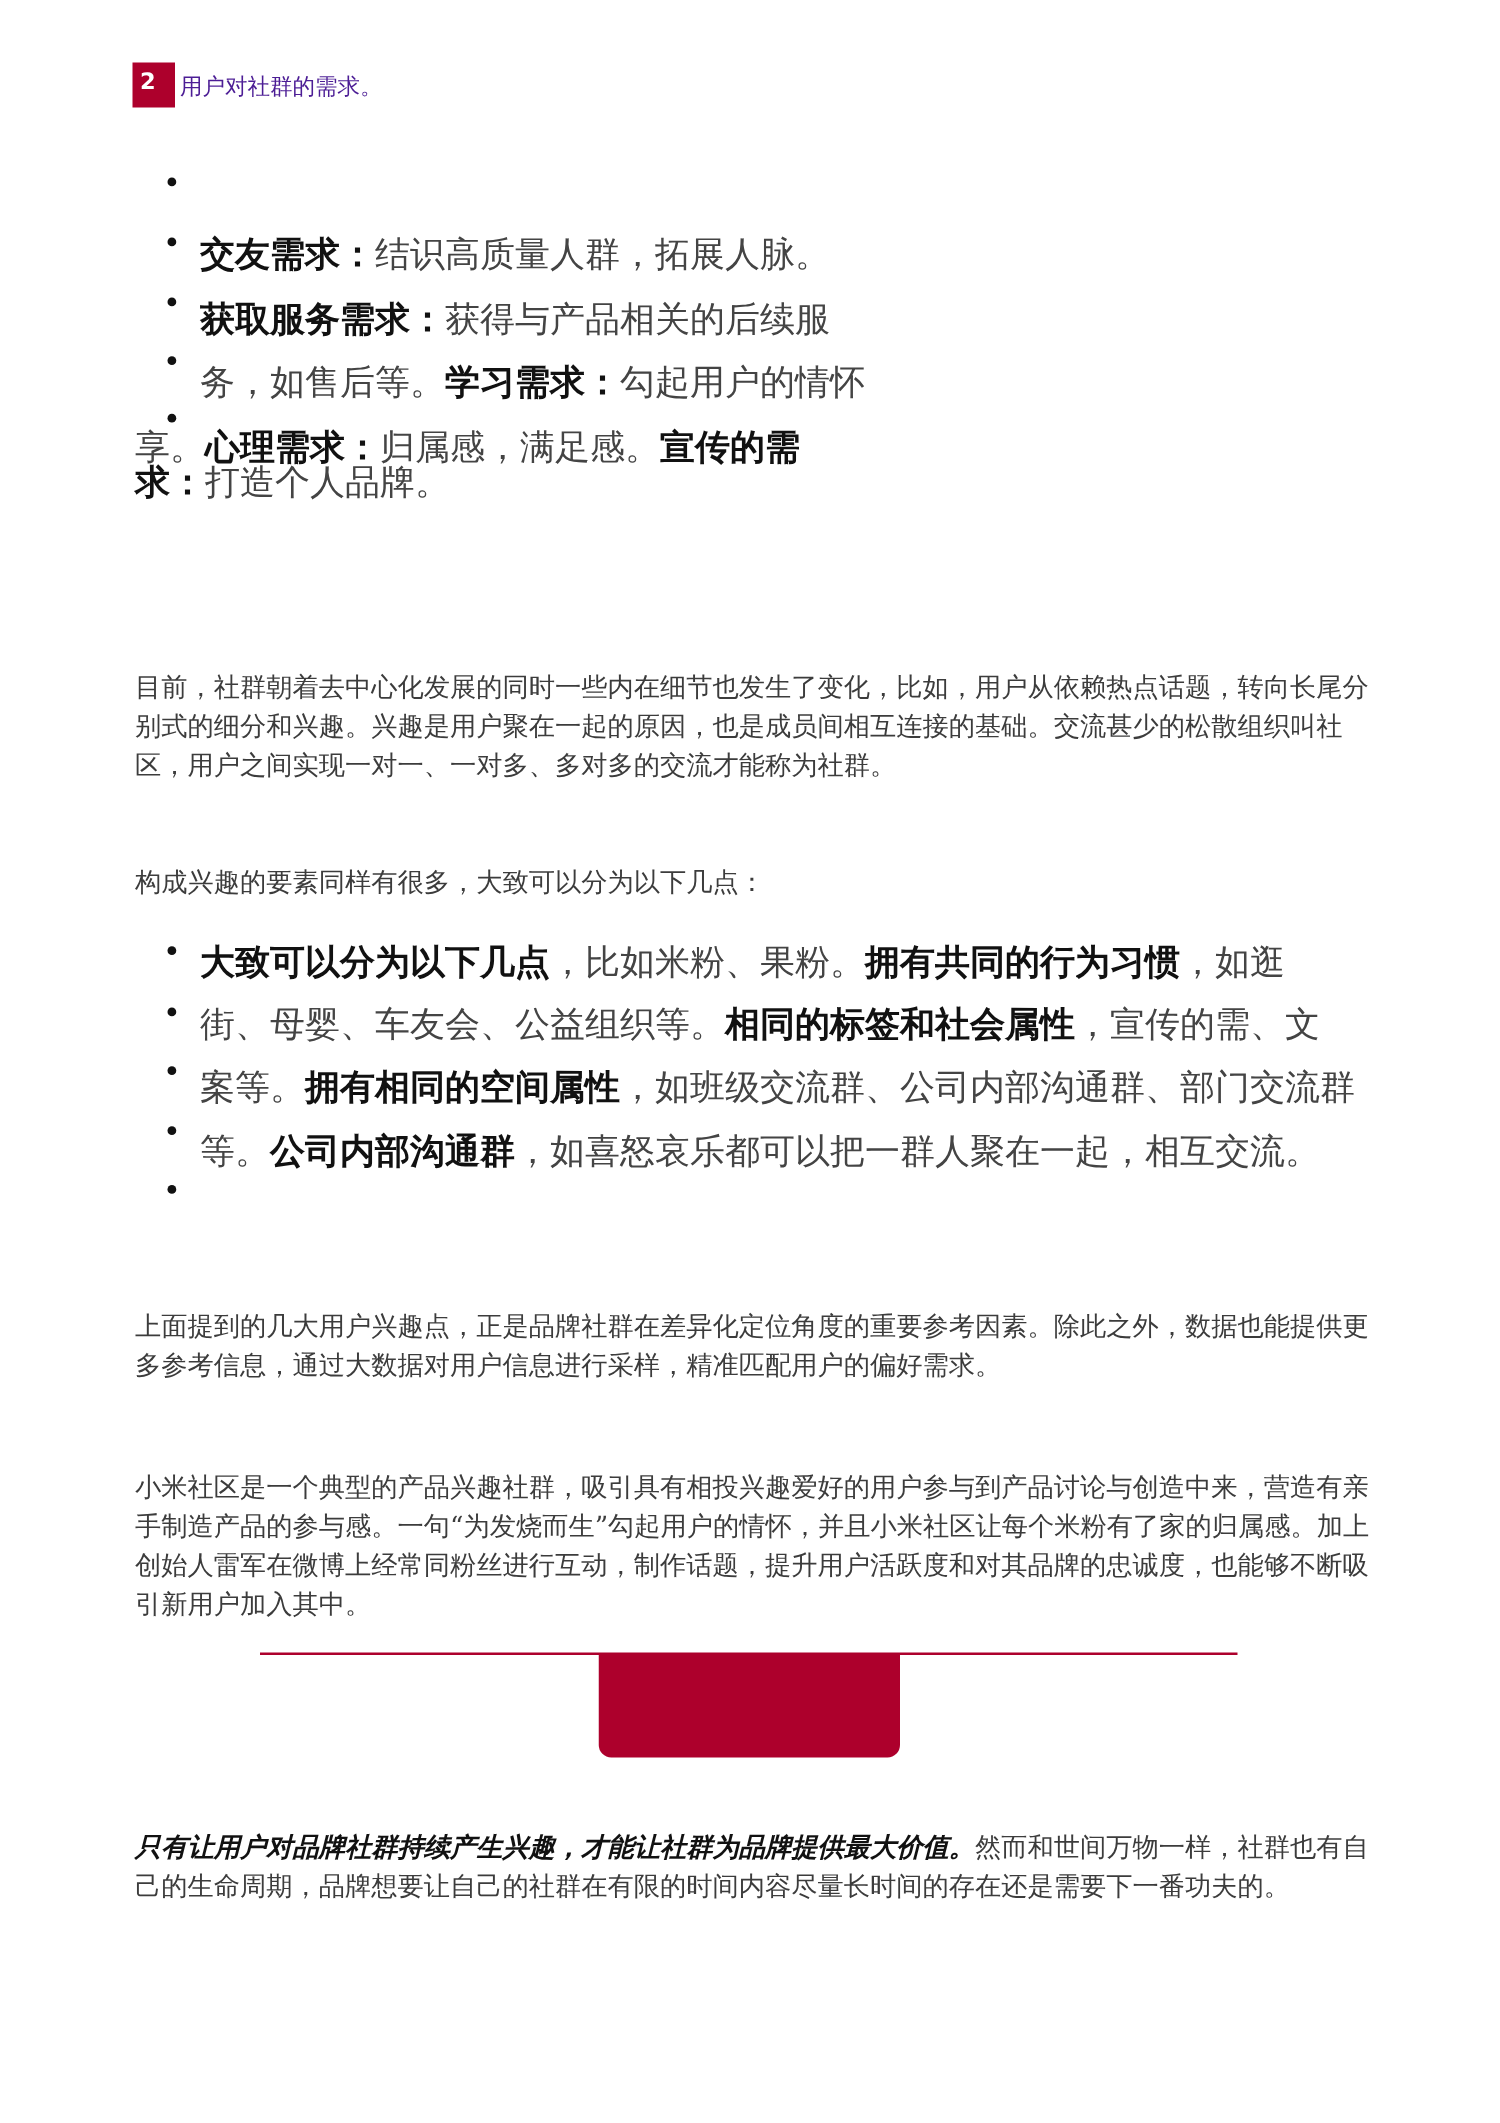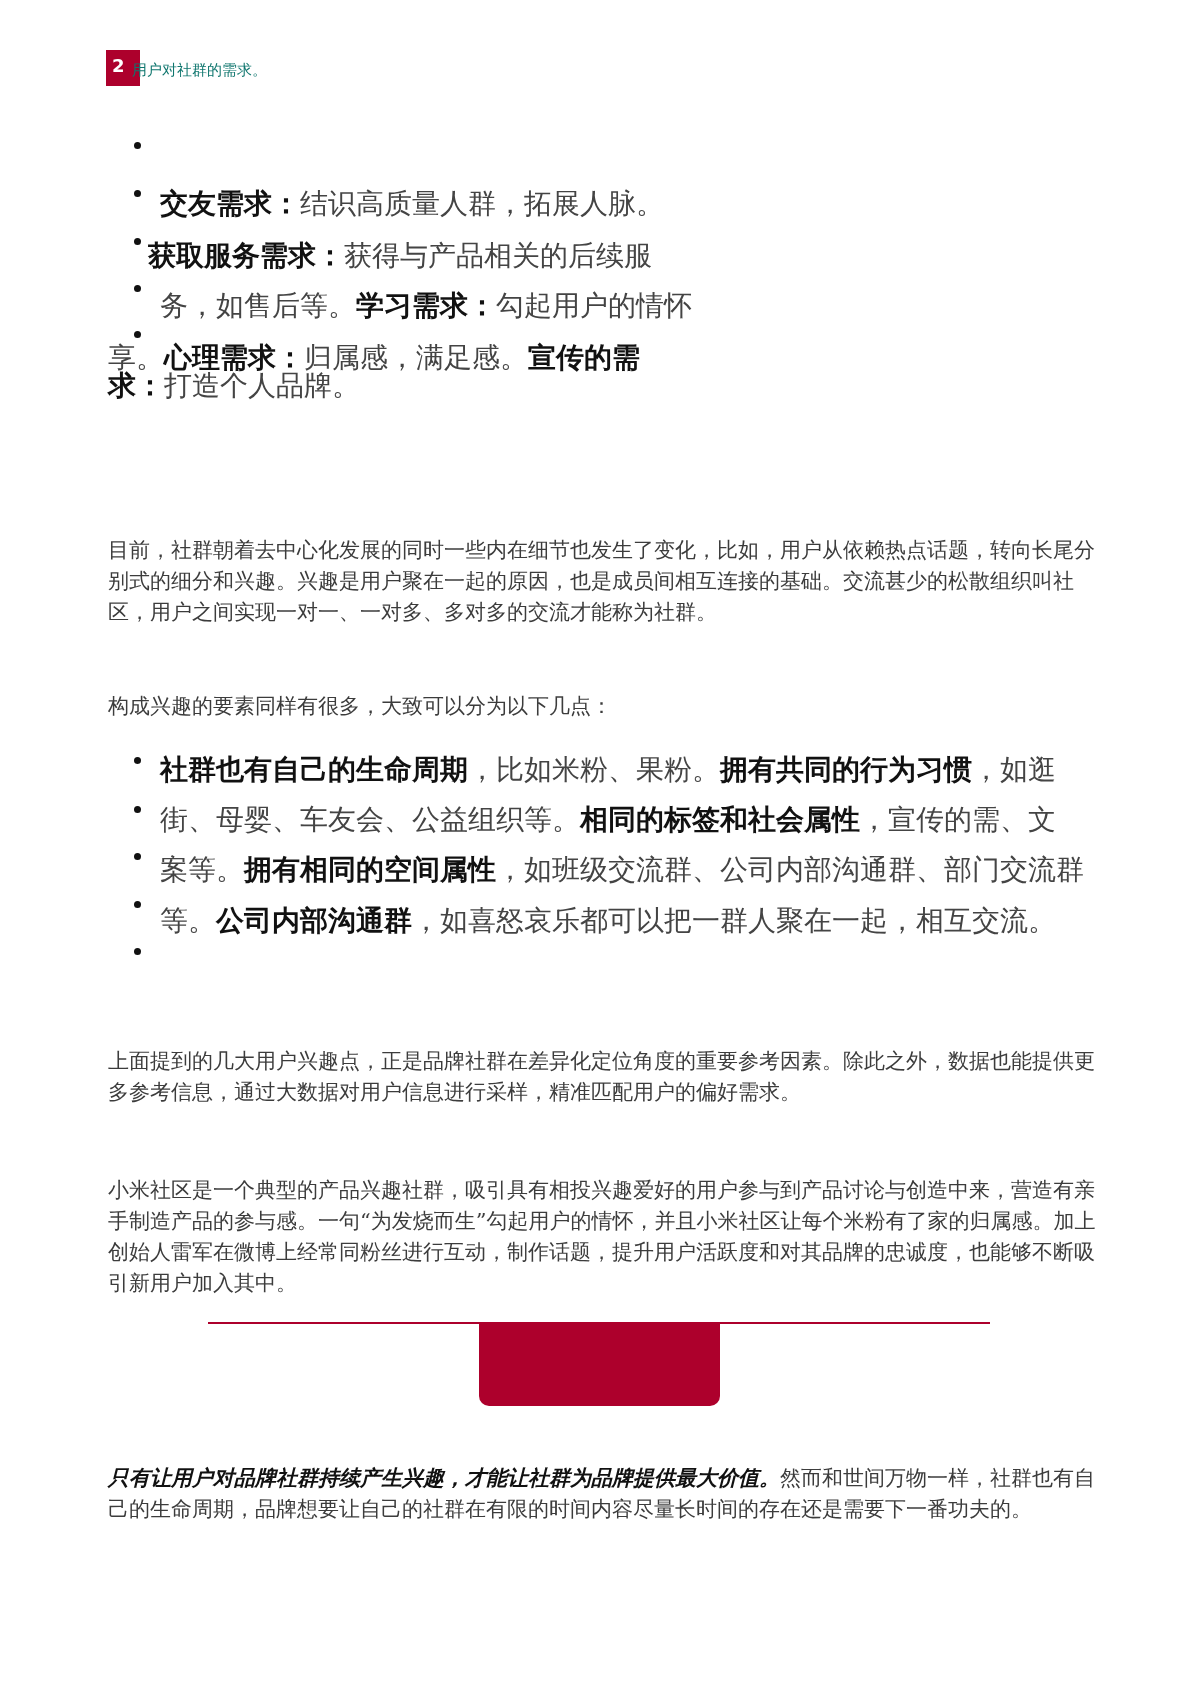--- a/index.html
+++ b/index.html
@@ -2,21 +2,21 @@
 <html><head>
   <meta charset="utf-8">
   <style>
     html, body { margin: 0; padding: 0; background: #ffffff; }
     body { width: 1200px; height: 1698px; position: relative; overflow: hidden;
            font-family: "DejaVu Serif", "Liberation Serif", serif; color: #3a3a3a; }
     .abs { position: absolute; }
     .header-badge { left: 106px; top: 50px; width: 34px; height: 36px; background: #ad002c; }
     .header-num { left: 112px; top: 54px; color: #ffffff; font-family: "DejaVu Sans", "Liberation Sans", sans-serif;
                   font-weight: bold; font-size: 18px; line-height: 24px; }
-    .header-title { left: 132px; top: 60px; color: #0f766e; font-size: 15px; line-height: 20px; white-space: nowrap; }
+    .header-title { left: 144px; top: 60px; color: #4c1d95; font-size: 18px; line-height: 20px; white-space: nowrap; }
     .bullet { width: 7px; height: 7px; border-radius: 50%; background: #111; }
     .line { font-size: 28px; line-height: 28px; white-space: nowrap; color: #444; }
     .line b { color: #111; font-weight: bold; font-family: "DejaVu Sans", "Liberation Sans", sans-serif; }
     .para { left: 108px; width: 1000px; font-size: 21px; line-height: 31px; color: #3c3c3c; margin-top: 28px; }
     .para b { color: #111; font-family: "DejaVu Sans", "Liberation Sans", sans-serif; font-style: italic; }
     .sep-line { left: 208px; top: 1322px; width: 782px; height: 2px; background: #ad002c; }
     .sep-tab { left: 479px; top: 1323px; width: 241px; height: 83px; background: #ad002c;
                border-radius: 0 0 10px 10px; }
   </style>
 </head>
@@ -26,36 +26,36 @@
 <div class="abs header-num">2</div>
 <div class="abs header-title">用户对社群的需求。</div>
 
 <div class="abs bullet" style="left:134px;top:142px"></div>
 <div class="abs bullet" style="left:134px;top:190px"></div>
 <div class="abs bullet" style="left:134px;top:238px"></div>
 <div class="abs bullet" style="left:134px;top:285px"></div>
 <div class="abs bullet" style="left:134px;top:331px"></div>
 
 <div class="abs line" style="left:160px;top:190px"><b>交友需求：</b><span>结识高质量人群，拓展人脉。</span></div>
-<div class="abs line" style="left:148px;top:242px"><b>获取服务需求：</b><span>获得与产品相关的后续服</span></div>
+<div class="abs line" style="left:160px;top:242px"><b>获取服务需求：</b><span>获得与产品相关的后续服</span></div>
 <div class="abs line" style="left:160px;top:292px"><span>务，如售后等。</span><b>学习需求：</b><span>勾起用户的情怀</span></div>
 <div class="abs line" style="left:108px;top:344px"><span>享。</span><b>心理需求：</b><span>归属感，满足感。</span><b>宣传的需</b></div>
 <div class="abs line" style="left:108px;top:372px"><b>求：</b><span>打造个人品牌。</span></div>
 
 <div class="abs para" style="top:507px">目前，社群朝着去中心化发展的同时一些内在细节也发生了变化，比如，用户从依赖热点话题，转向长尾分别式的细分和兴趣。兴趣是用户聚在一起的原因，也是成员间相互连接的基础。交流甚少的松散组织叫社区，用户之间实现一对一、一对多、多对多的交流才能称为社群。</div>
 
 <div class="abs para" style="top:663px">构成兴趣的要素同样有很多，大致可以分为以下几点：</div>
 
 <div class="abs bullet" style="left:134px;top:757px"></div>
 <div class="abs bullet" style="left:134px;top:806px"></div>
 <div class="abs bullet" style="left:134px;top:853px"></div>
 <div class="abs bullet" style="left:134px;top:901px"></div>
 <div class="abs bullet" style="left:134px;top:948px"></div>
 
-<div class="abs line" style="left:160px;top:756px"><b>社群也有自己的生命周期</b><span>，比如米粉、果粉。</span><b>拥有共同的行为习惯</b><span>，如逛</span></div>
+<div class="abs line" style="left:160px;top:756px"><b>大致可以分为以下几点</b><span>，比如米粉、果粉。</span><b>拥有共同的行为习惯</b><span>，如逛</span></div>
 <div class="abs line" style="left:160px;top:806px"><span>街、母婴、车友会、公益组织等。</span><b>相同的标签和社会属性</b><span>，宣传的需、文</span></div>
 <div class="abs line" style="left:160px;top:856px"><span>案等。</span><b>拥有相同的空间属性</b><span>，如班级交流群、公司内部沟通群、部门交流群</span></div>
 <div class="abs line" style="left:160px;top:907px"><span>等。</span><b>公司内部沟通群</b><span>，如喜怒哀乐都可以把一群人聚在一起，相互交流。</span></div>
 
 <div class="abs para" style="top:1018px">上面提到的几大用户兴趣点，正是品牌社群在差异化定位角度的重要参考因素。除此之外，数据也能提供更多参考信息，通过大数据对用户信息进行采样，精准匹配用户的偏好需求。</div>
 
 <div class="abs para" style="top:1147px">小米社区是一个典型的产品兴趣社群，吸引具有相投兴趣爱好的用户参与到产品讨论与创造中来，营造有亲手制造产品的参与感。一句“为发烧而生”勾起用户的情怀，并且小米社区让每个米粉有了家的归属感。加上创始人雷军在微博上经常同粉丝进行互动，制作话题，提升用户活跃度和对其品牌的忠诚度，也能够不断吸引新用户加入其中。</div>
 
 <div class="abs sep-line"></div>
 <div class="abs sep-tab"></div>

